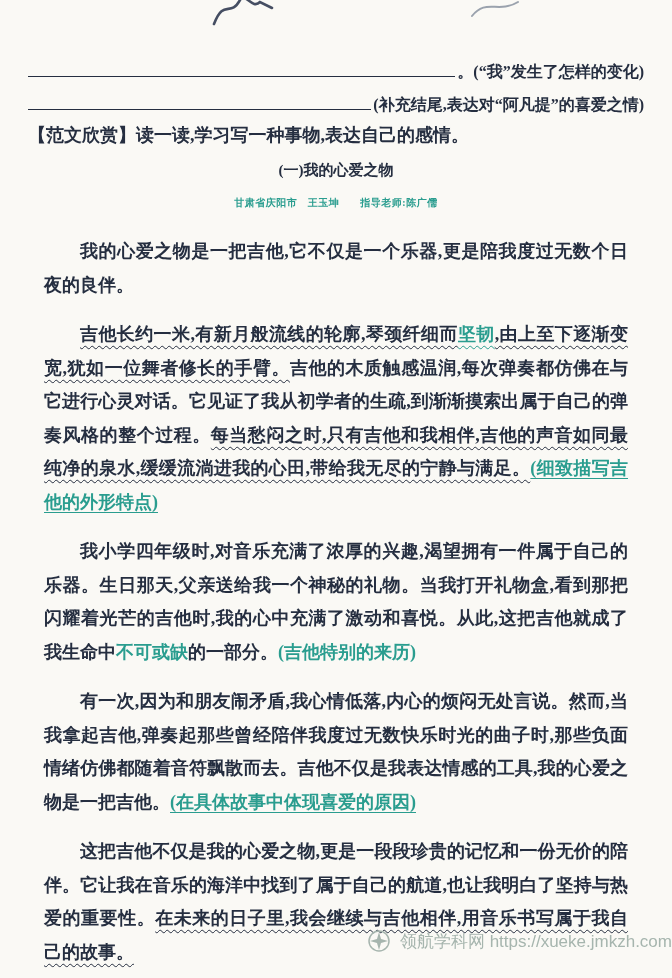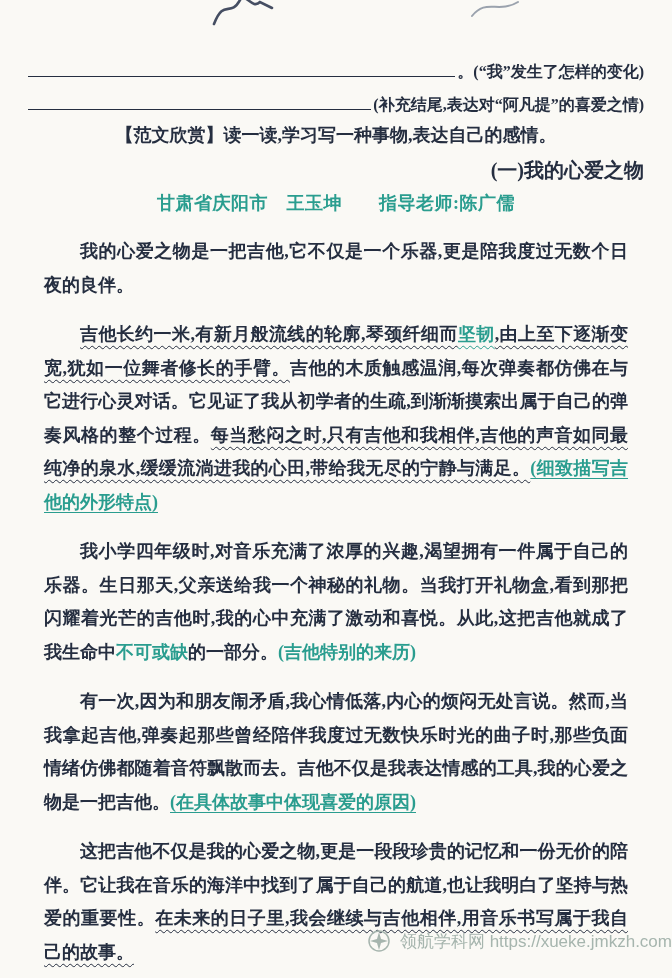--- a/index.html
+++ b/index.html
@@ -18,23 +18,23 @@
   }
   .page{position:relative;padding:50px 28px 0;}
   .mark{position:absolute;}
   .mark1{left:208px;top:-6px;}
   .mark2{left:468px;top:-4px;}
   .fill-line{display:flex;align-items:flex-end;height:33px;font-weight:700;font-size:16px;}
   .fill-line .blank{flex:1;border-bottom:1.6px solid var(--ink);margin-bottom:6px;}
   .fill-line .suffix{white-space:nowrap;padding-left:2px;}
   .fill-para{margin:0;font-size:18px;line-height:33px;text-align:justify;text-indent:2em;font-weight:600;}
   .tail-blank{display:inline-block;width:260px;border-bottom:1.6px solid var(--ink);height:1.05em;vertical-align:baseline;}
-  .section-header{margin:3px 0 0;font-size:18px;line-height:33px;font-weight:700;text-align:center;}
-  .essay-title{margin:2px 0 0;font-size:20px;line-height:33px;font-weight:700;text-align:right;}
-  .byline{margin:0;font-size:18px;line-height:32px;text-align:center;color:var(--accent);font-weight:600;letter-spacing:.5px;}
+  .section-header{margin:3px 0 0;font-size:18px;line-height:33px;font-weight:700;}
+  .essay-title{margin:2px 0 0;font-size:15px;line-height:33px;font-weight:700;text-align:center;}
+  .byline{margin:0;font-size:10px;line-height:32px;text-align:center;color:var(--accent);font-weight:600;letter-spacing:.5px;}
   .para{margin:16px;font-size:18px;line-height:33.5px;text-align:justify;text-indent:2em;font-weight:700;}
   .teal{color:var(--accent);}
   .wavy{text-decoration-line:underline;text-decoration-style:wavy;text-decoration-thickness:1px;text-underline-offset:5px;}
   .uline{text-decoration-line:underline;text-underline-offset:4px;text-decoration-thickness:1.3px;}
   .footer{position:absolute;left:0;top:929px;width:100%;display:flex;justify-content:flex-end;align-items:center;gap:9px;color:var(--muted);font-size:17px;font-weight:500;font-family:"Liberation Sans",sans-serif;}
 </style>
 </head>
 <body>
 
 <div class="page">

